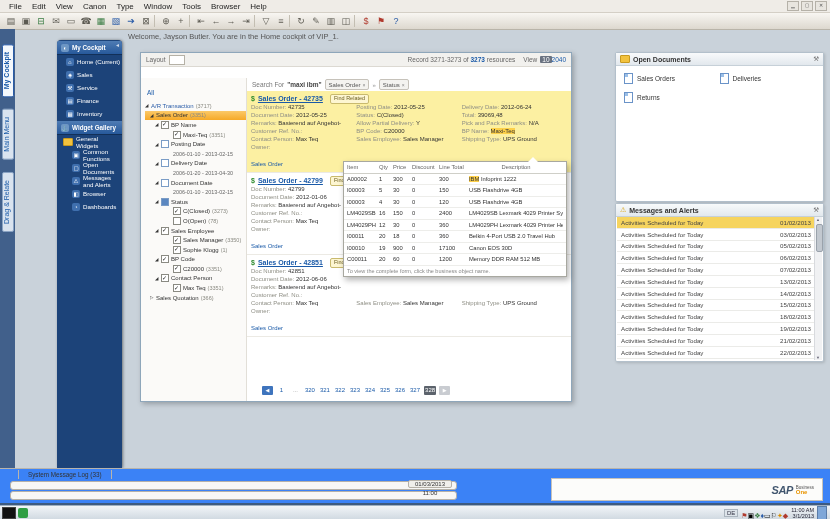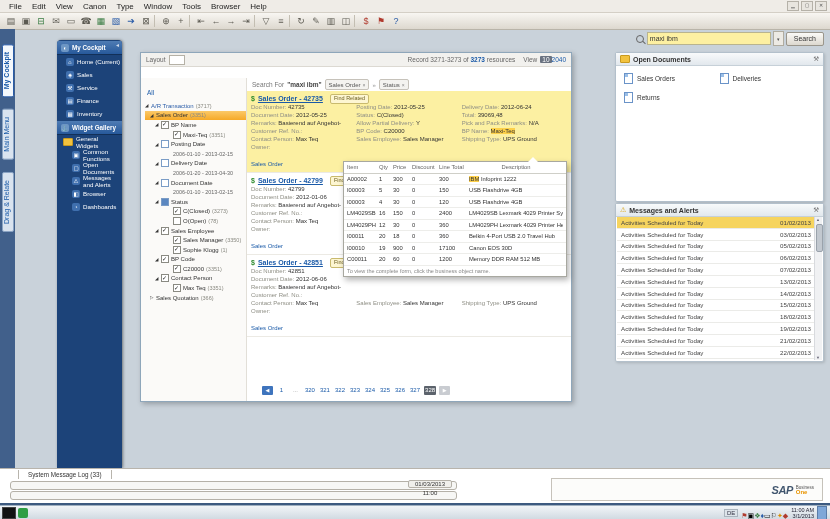--- a/index.html
+++ b/index.html
@@ -161,21 +161,21 @@
   .mrow.today{background:#f6d45e;}
   .mdate{margin-left:auto;}
   .ma-scroll{position:absolute;top:13px;bottom:1px;right:1px;width:7px;background:#f0f1f3;
              border-left:1px solid #d8dade;}
   .ma-arrow{position:absolute;left:0;width:6px;font-size:4px;color:#667;text-align:center;}
   .ma-arrow.up{top:0;}
   .ma-arrow.down{bottom:0;}
   .ma-thumb{position:absolute;top:7px;left:0.5px;width:5px;height:26px;background:#c2c8cf;
             border:1px solid #9aa2ab;border-radius:2px;}
   
-  #statusbar{position:absolute;top:468px;left:0;width:830px;height:35px;background:#ffffff;
+  #statusbar{position:absolute;top:468px;left:0;width:830px;height:35px;background:#3b82f6;
              border-top:1px solid #b8b4ac;}
   .syslog-tab{position:absolute;top:1px;left:18px;height:9px;padding:0 9px;font-size:6.3px;color:#333;
               border-left:1px solid #b8b4ac;border-right:1px solid #b8b4ac;display:flex;align-items:center;}
   .sb-field{position:absolute;left:10px;width:445px;height:7px;background:#f7f7f5;
             border:1px solid #b5b1a8;border-radius:3px;}
   .f1{top:12px}.f2{top:22px}
   .sb-datetime{position:absolute;top:11px;left:368px;width:124px;text-align:center;font-size:6px;
                color:#333;z-index:2;}
   .sb-date{background:#f0efeb;border:1px solid #b5b1a8;display:inline-block;padding:0 6px;border-radius:2px;}
   .sb-time{margin-top:2px;}
@@ -253,27 +253,22 @@
       <span class="ticon c-red">⚑</span>
       <span class="ticon c-blue">?</span>
   </div>
 
   <div id="left-strip">
     <span class="vtab active">My Cockpit</span>
       <span class="vtab">Main Menu</span>
       <span class="vtab">Drag &amp; Relate</span>
   </div>
 
-
-  <div id="topsearch">
-    <span class="mag"></span>
-    <input class="ts-input" value="maxi ibm" style="">
-    <span class="ts-caret">▾</span>
-    <button class="ts-btn">Search</button>
-  </div>
+  <div id="welcome">Welcome, Jayson Butler. You are in the Home cockpit of VIP_1.</div>
+
 
   <div id="sidebar">
     <span class="sb-collapse">◂</span>
     <div class="sb-header">
       <span class="sb-hic">◐</span>
       <span>My Cockpit</span>
     </div>
     <div>
 
         <div class="sb-item">

